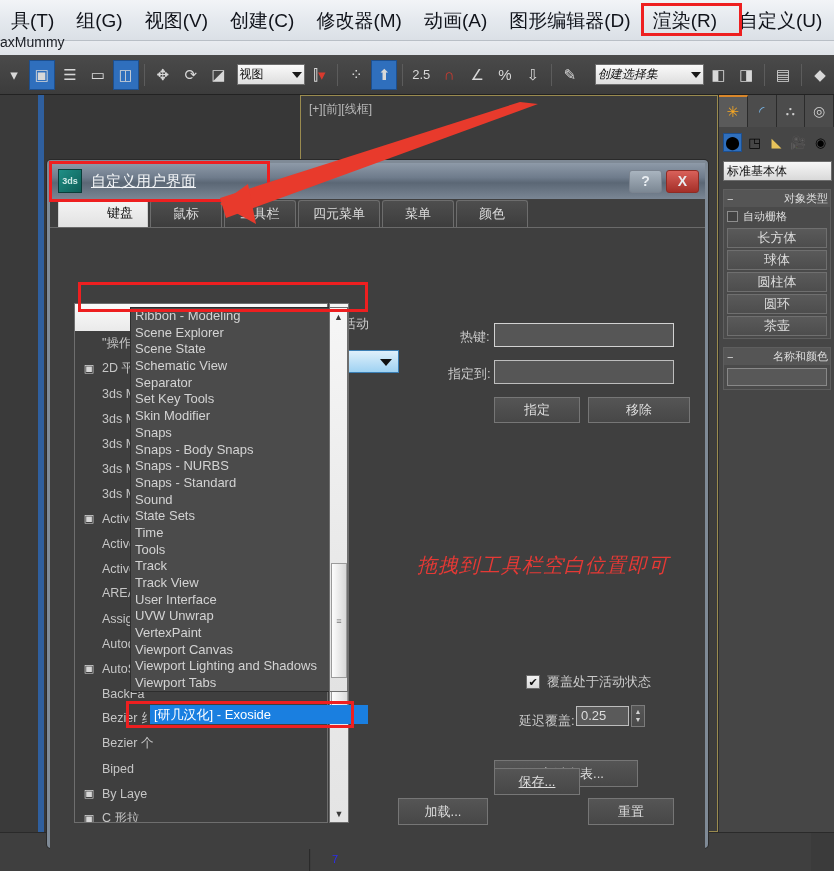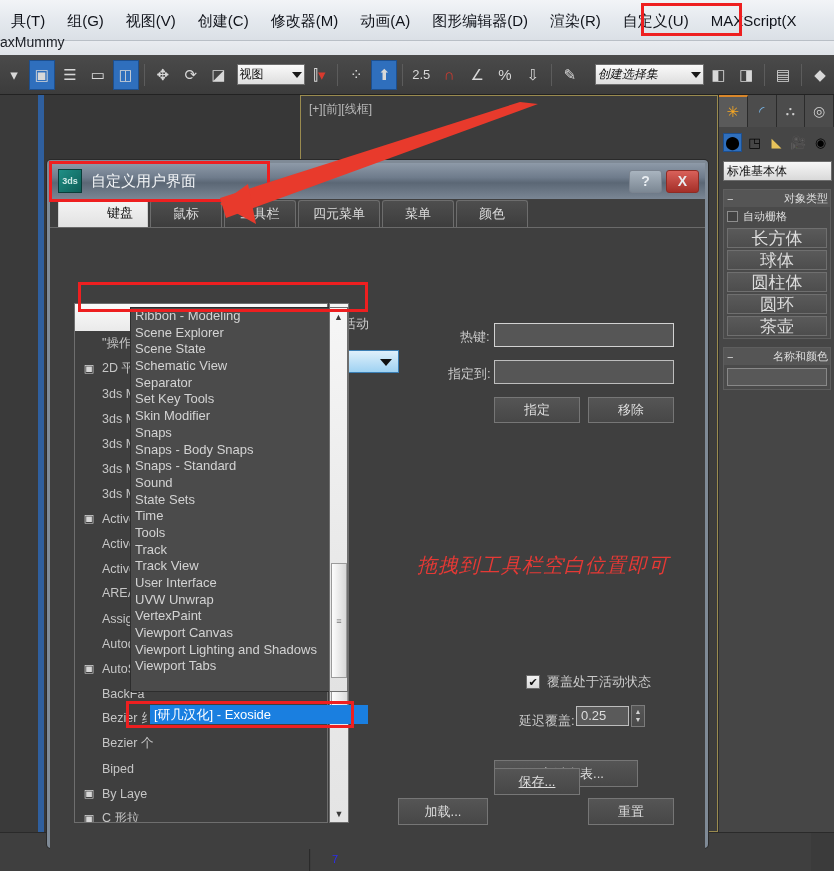--- a/index.html
+++ b/index.html
@@ -4,21 +4,21 @@
 <style>
   * { box-sizing: border-box; margin:0; padding:0; }
   html,body { width:834px; height:871px; overflow:hidden;
     font-family:"Liberation Sans","DejaVu Sans",sans-serif; }
   body { background:#3b3b3b; position:relative; }
 
   
   #menubar{ position:absolute; left:0; top:0; width:834px; height:41px;
     background:linear-gradient(#f2f4f7 0%, #e6eaef 45%, #dbe0e6 100%);
     border-bottom:1px solid #b9bfc6; display:flex; align-items:center; }
-  #menubar .mi{ font-size:15px; color:#10131a; padding:0 11px; line-height:41px;
+  #menubar .mi{ font-size:19px; color:#10131a; padding:0 11px; line-height:41px;
     white-space:nowrap; }
   #menu-hl{ position:absolute; left:641px; top:3px; width:101px; height:33px;
     border:3px solid #ee1f20; pointer-events:none; }
 
   
   #titlestrip{ position:absolute; left:0; top:41px; width:834px; height:14px;
     background:linear-gradient(#e9ecf0,#dfe3e8); }
   #apptitle{ position:absolute; left:0; top:34px; font-size:14px; color:#1b1e24;
     padding-left:0px; }
 
@@ -64,41 +64,41 @@
     font-size:13px; }
   .rp-ic.on{ background:#2f6fbd; border:1px solid #1d4f8e; }
   #rp-combo{ margin:4px 2px 0 4px; height:20px; background:linear-gradient(#f7f7f7,#d9d9d9);
     border:1px solid #6c6c6c; color:#111; font-size:12px; display:flex;
     align-items:center; padding-left:3px; }
   .rollout{ margin:8px 3px 0 4px; border:1px solid #5e5e5e; background:#4a4a4a; }
   .rollout-h{ height:17px; display:flex; align-items:center; background:#555;
     font-size:11px; color:#ddd; padding-left:3px; }
   .rollout-h .ttl{ margin-left:auto; padding-right:2px; }
   .rbtn{ height:20px; margin:2px 3px; background:linear-gradient(#5a5a5a,#4d4d4d);
-    border:1px solid #6f6f6f; color:#dcdcdc; font-size:17px;
+    border:1px solid #6f6f6f; color:#dcdcdc; font-size:13px;
     display:flex; align-items:center; justify-content:center; }
   .rchk{ display:flex; align-items:center; font-size:11px; color:#ddd;
     padding:2px 3px; gap:5px; }
   .sqbox{ width:11px;height:11px; border:1px solid #8d8d8d; background:#414141; }
   .rfield{ height:18px; margin:3px; background:#585858; border:1px solid #888; }
 
   
   #dlg{ position:absolute; left:47px; top:160px; width:661px; height:688px;
     background:#3f3f3f;
     border:3px solid #7f8a96;
     border-radius:4px;
     box-shadow:0 0 0 1px #2a2a2a; }
   #dlg-tb{ height:36px; background:linear-gradient(#8e9aa8 0%, #6f7c8c 40%,
       #5b6775 55%, #7a8694 100%);
     display:flex; align-items:center; padding:0 4px; position:relative; }
   #dlg-icon{ width:24px;height:24px; margin-left:4px;
     background:linear-gradient(135deg,#1f8f86,#0d5f58); border:1px solid #0a3d39;
     display:flex;align-items:center;justify-content:center;
     color:#cfe9e6; font-size:9px; font-weight:bold; }
-  #dlg-title{ font-size:15px; color:#f2f4f6; margin-left:9px; }
+  #dlg-title{ font-size:15px; color:#f2f4f6; margin-left:9px;text-decoration:underline; }
   #dlg-title-hl{ position:absolute; left:-1px; top:-2px; width:221px; height:41px;
     border:3px solid #ee1f20; pointer-events:none; }
   .winbtn{ width:33px;height:23px; border:1px solid #7b8490; border-radius:3px;
     display:flex;align-items:center;justify-content:center; font-size:14px;
     color:#e9edf1; font-weight:bold; }
   .winbtn.q{ background:linear-gradient(#a9b4bf,#7c8894); }
   .winbtn.x{ background:linear-gradient(#d9615a,#a42f28); border-color:#8e2b24; }
 
   
   #dlg-tabs{ display:flex; height:29px; padding-left:8px; background:#3f3f3f;
@@ -483,20 +483,21 @@
 <div id="ddlist">
     <div class="ddrow">Ribbon - Modeling</div>
     <div class="ddrow">Scene Explorer</div>
     <div class="ddrow">Scene State</div>
     <div class="ddrow">Schematic View</div>
     <div class="ddrow">Separator</div>
     <div class="ddrow">Set Key Tools</div>
     <div class="ddrow">Skin Modifier</div>
     <div class="ddrow">Snaps</div>
     <div class="ddrow">Snaps - Body Snaps</div>
+    <div class="ddrow">Snaps - NURBS</div>
     <div class="ddrow">Snaps - Standard</div>
     <div class="ddrow">Sound</div>
     <div class="ddrow">State Sets</div>
     <div class="ddrow">Time</div>
     <div class="ddrow">Tools</div>
     <div class="ddrow">Track</div>
     <div class="ddrow">Track View</div>
     <div class="ddrow">User Interface</div>
     <div class="ddrow">UVW Unwrap</div>
     <div class="ddrow">VertexPaint</div>
@@ -512,21 +513,21 @@
 <div id="ddsel-hl"></div>
 <div id="cat-hl"></div>
 
 <div style="position:absolute;left:460px;top:328px;" class="lbl">热键:</div>
 <div class="field" style="position:absolute;left:494px;top:323px;width:180px;height:24px;"></div>
 
 <div style="position:absolute;left:448px;top:365px;" class="lbl">指定到:</div>
 <div class="field" style="position:absolute;left:494px;top:360px;width:180px;height:24px;border-color:#bdbdbd;"></div>
 
 <div class="btn" style="position:absolute;left:494px;top:397px;width:86px;height:26px;">指定</div>
-<div class="btn" style="position:absolute;left:588px;top:397px;width:86px;height:26px;">移除</div>
+<div class="btn" style="position:absolute;left:588px;top:397px;width:102px;height:26px;">移除</div>
 
 <div id="annot">拖拽到工具栏空白位置即可</div>
 
 <div style="position:absolute;left:526px;top:673px;display:flex;align-items:center;gap:7px;">
   <span class="chk">✔</span>
   <span class="lbl">覆盖处于活动状态</span>
 </div>
 
 <div style="position:absolute;left:519px;top:712px;" class="lbl">延迟覆盖:</div>
 <div style="position:absolute;left:576px;top:706px;width:53px;height:20px;background:#5a5a5a;

